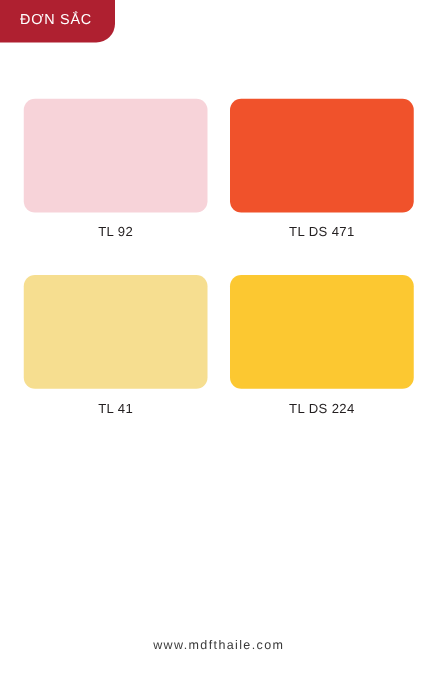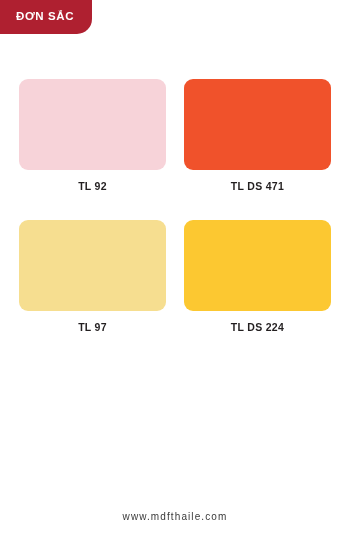--- a/index.html
+++ b/index.html
@@ -25,21 +25,21 @@
     display: flex;
     align-items: center;
     justify-content: center;
     background: #af2030;
     border-bottom-right-radius: 15px;
     box-sizing: border-box;
   }
   .badge-label {
     color: #ffffff;
     font-size: 11.5px;
-    font-weight: bold;
+    font-weight: normal;
     letter-spacing: 0.6px;
     line-height: 1;
     white-space: nowrap;
   }
 
   
   .grid {
     position: absolute;
     top: 79px;
     left: 19px;
@@ -58,21 +58,21 @@
   }
   .swatch {
     width: 147px;
     height: 91px;
     border-radius: 9px;
     box-sizing: border-box;
   }
   .swatch-label {
     margin-top: 11px;
     font-size: 10.5px;
-    font-weight: bold;
+    font-weight: normal;
     color: #231f20;
     letter-spacing: 0.3px;
     line-height: 1;
     text-align: right;
     white-space: nowrap;
   }
 
   
   .footer {
     position: absolute;
@@ -104,21 +104,21 @@
 
 
 
   <div class="cell">
     <div class="swatch" style="background: rgb(240, 82, 43);"></div>
     <div class="swatch-label">TL DS 471</div>
   </div>
 
   <div class="cell">
     <div class="swatch" style="background: rgb(246, 222, 144);"></div>
-    <div class="swatch-label">TL 97</div>
+    <div class="swatch-label">TL 41</div>
   </div>
 
   <div class="cell">
     <div class="swatch" style="background: rgb(252, 200, 49);"></div>
     <div class="swatch-label">TL DS 224</div>
   </div>
 
 </div>
 
 <div class="footer">

